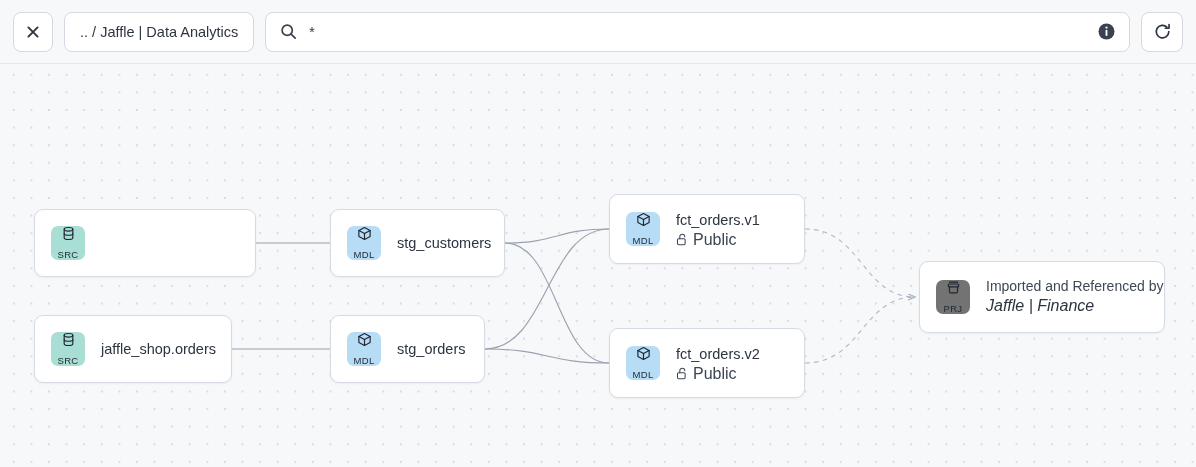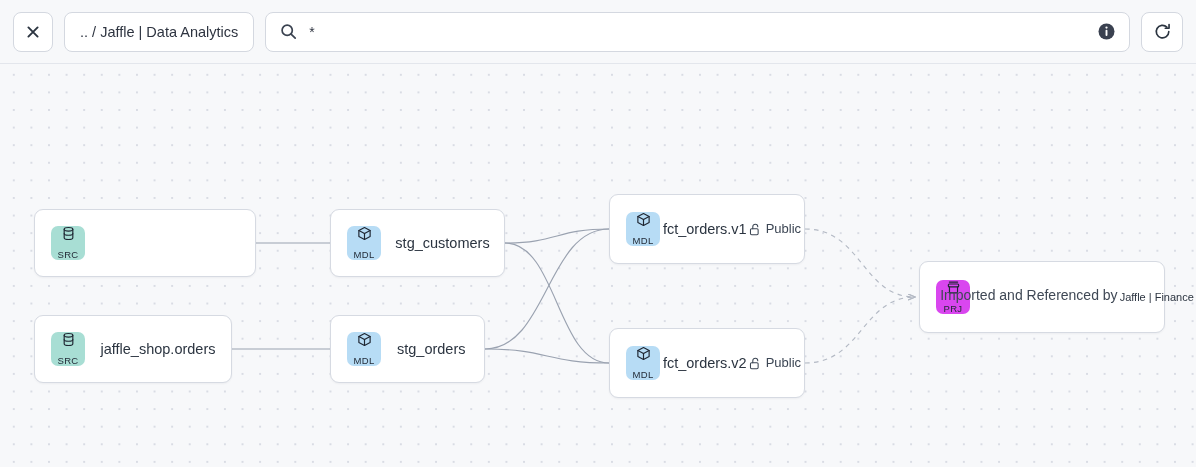--- a/index.html
+++ b/index.html
@@ -133,46 +133,47 @@
     gap: 0px;
   }
   .badge .badge-label {
     font-size: 9.5px;
     letter-spacing: 0.3px;
     color: #1f2733;
     line-height: 10px;
     font-weight: 400;
   }
   .badge .badge-glyph { line-height: 0; margin-bottom: 1px; }
-  .node-body { display: flex; flex-direction: row; justify-content: center; gap: 2px; min-width: 0; }
+  .node-body { display: flex; flex-direction: column; justify-content: center; gap: 2px; min-width: 0; }
   .node-title {
     font-size: 14.5px;
     color: #2b3440;
     white-space: nowrap;
     line-height: 19px;
   }
   .node-sub {
     display: flex;
     align-items: center;
     gap: 5px;
-    font-size: 13px;
+    font-size: 16px;
     color: #3c4654;
     line-height: 16px;
   }
   .node-kicker {
     font-size: 14px;
     color: #3f4855;
     line-height: 16px;
     white-space: nowrap;
   }
   .node-name-big {
-    font-size: 11px;
+    font-size: 16px;
     color: #2b3440;
     line-height: 20px;
     white-space: nowrap;
+    font-style: italic;
   }
 </style>
 </head>
 <body>
 
 <div id="app">
 
   <div id="toolbar">
 
     <div class="tb-btn" id="close-btn">
@@ -349,21 +350,21 @@
               <rect x="1.6" y="6.1" width="8.3" height="6.6" rx="1.3"></rect>
               <path d="M4.1 6.1 L4.1 4.0 C4.1 2.5 5.3 1.3 6.8 1.3 C8.3 1.3 9.5 2.5 9.5 4.0"></path>
             </svg>
           </span>
           <span>Public</span>
         </div>
       </div>
     </div>
 
     <div class="node" style="left:919px; top:197px; width:246px; height:72px;">
-      <div class="badge" style="background:#d946ef;">
+      <div class="badge" style="background:#737373;">
         <span class="badge-glyph">
           <svg width="15" height="15" viewBox="0 0 16 16" fill="none" stroke="#1f2733" stroke-width="1.25" stroke-linejoin="round" stroke-linecap="round">
             <path d="M3.6 2.2 L12.4 2.2"></path>
             <rect x="2.5" y="4.3" width="11" height="3.1" rx="1"></rect>
             <path d="M3.7 7.4 L3.7 12.6 C3.7 13.3 4.25 13.8 4.9 13.8 L11.1 13.8 C11.75 13.8 12.3 13.3 12.3 12.6 L12.3 7.4"></path>
           </svg>
         </span>
         <span class="badge-label">PRJ</span>
       </div>
       <div class="node-body">

